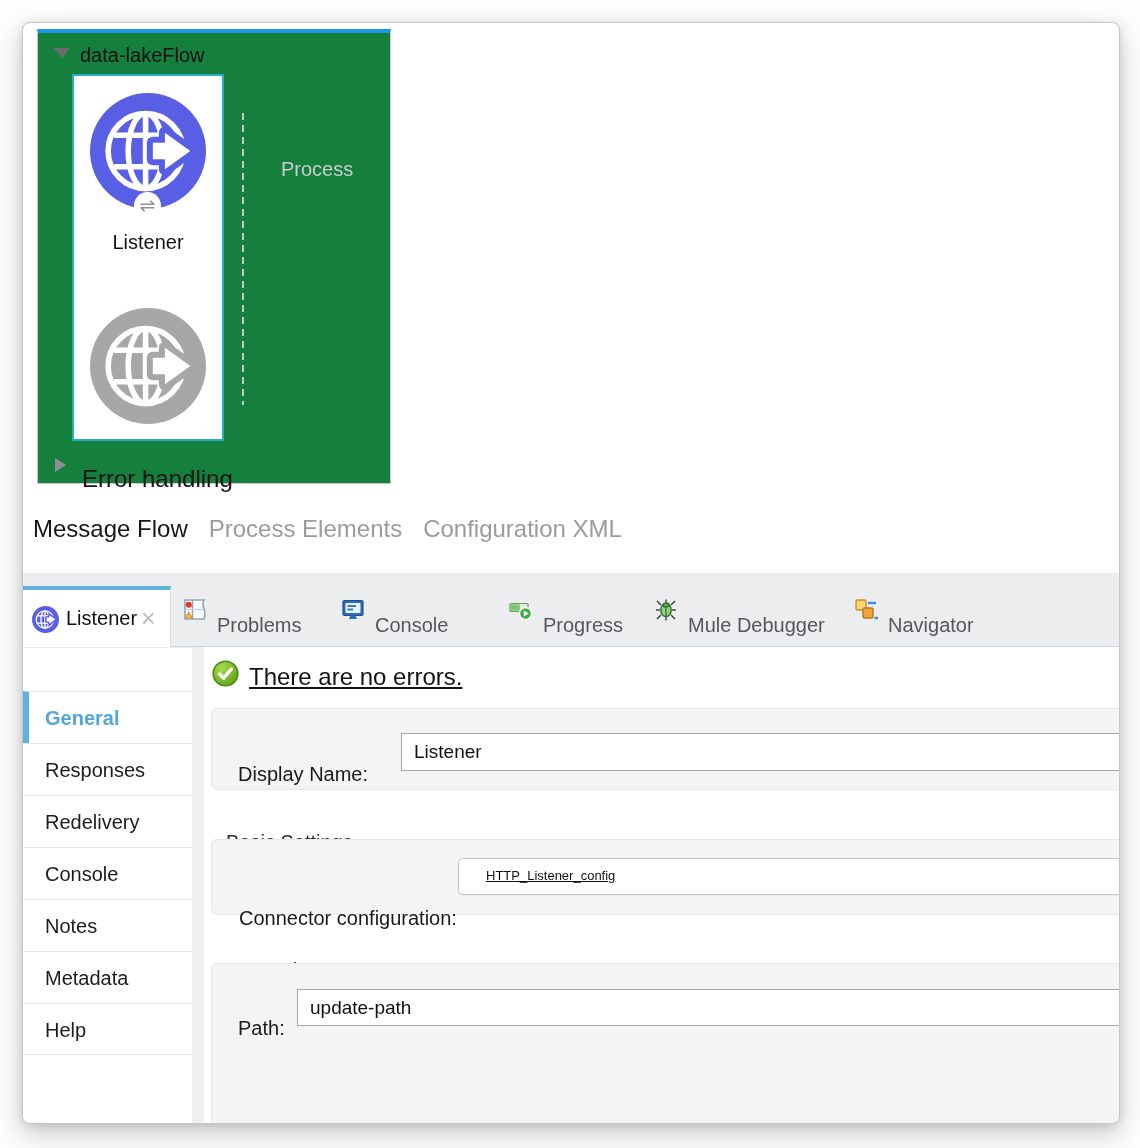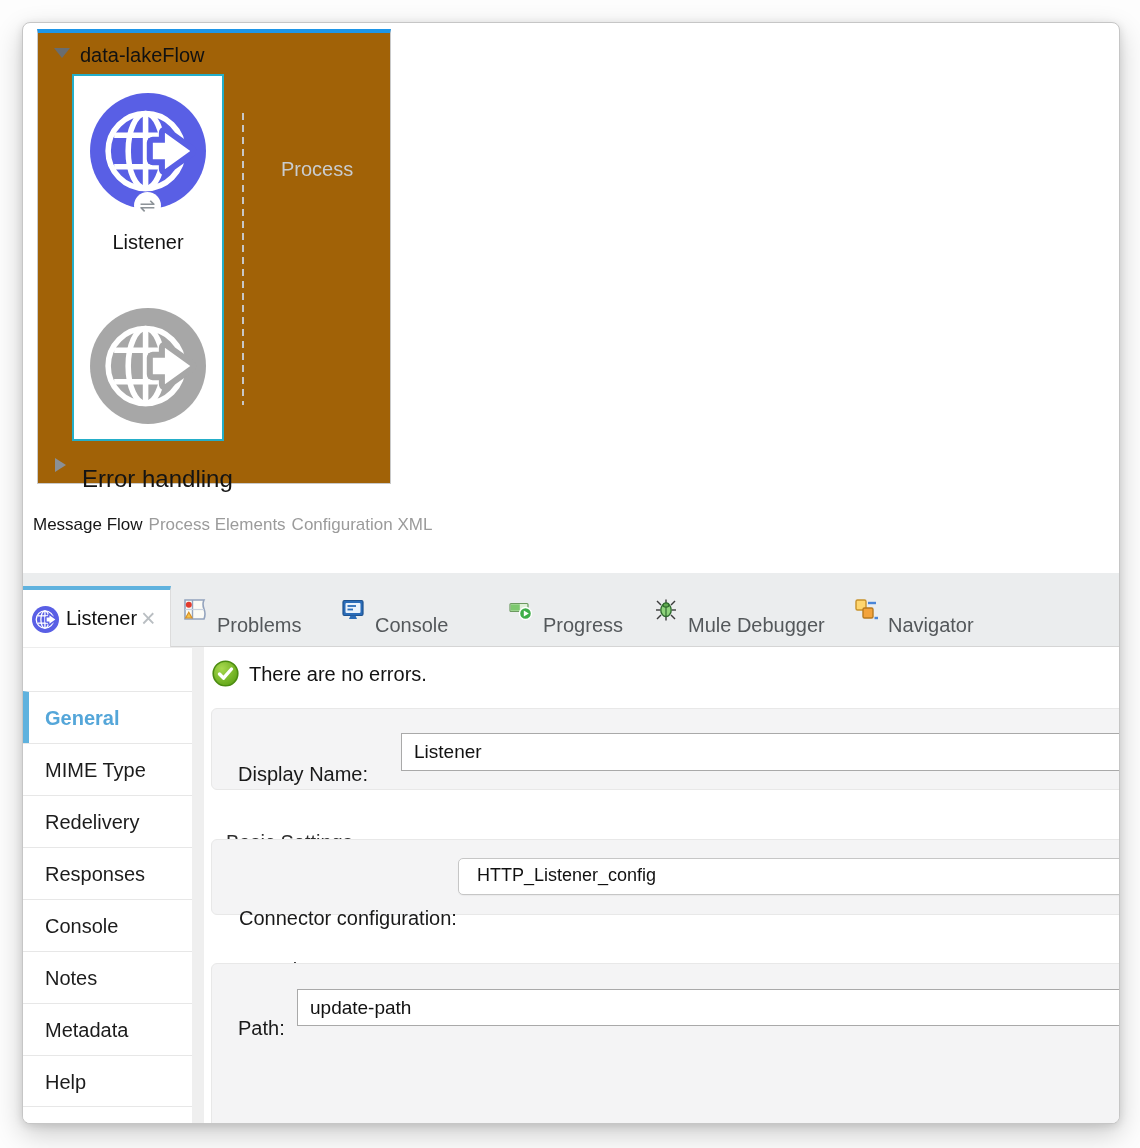--- a/index.html
+++ b/index.html
@@ -3,42 +3,42 @@
 <meta charset="utf-8">
 <style>
   html,body{margin:0;padding:0;width:1140px;height:1148px;background:#fdfdfd;
     font-family:"Liberation Sans","DejaVu Sans",sans-serif;color:#161616;}
   .card{position:absolute;left:22px;top:22px;width:1096px;height:1100px;background:#fff;
     border:1px solid #c6c6c6;border-radius:8px;overflow:hidden;
     box-shadow:0 10px 28px rgba(0,0,0,.20),0 2px 8px rgba(0,0,0,.12);}
   .abs{position:absolute;}
 
   
-  .flow-box{left:14px;top:6px;width:352px;height:450px;background:#a16207;
+  .flow-box{left:14px;top:6px;width:352px;height:450px;background:#15803d;
     border:1px solid #c9c9c9;border-top:4px solid #1E96E8;}
   .tri-down{width:0;height:0;border-left:8px solid transparent;border-right:8px solid transparent;
     border-top:10px solid #696d70;left:16px;top:15px;cursor:pointer;}
   .tri-right{width:0;height:0;border-top:7px solid transparent;border-bottom:7px solid transparent;
     border-left:11px solid #8a9096;left:17px;top:425px;cursor:pointer;}
   .flow-title{left:42px;top:11px;font-size:20px;color:#111;}
   .sel-box{left:34px;top:41px;width:148px;height:363px;border:2px solid #24AEC9;background:#fff;}
   .node{width:116px;height:116px;border-radius:50%;}
   .node-listener{left:16px;top:17px;background:#595FE5;}
   .node-ghost{left:16px;top:232px;background:#A7A7A7;}
   .node svg{width:100%;height:100%;display:block;}
   .badge{left:60px;top:116px;width:27px;height:27px;background:#fff;border-radius:50%;
     color:#8d9398;font-size:19px;line-height:27px;text-align:center;}
   .node-label{left:0;top:155px;width:100%;text-align:center;font-size:20px;color:#141414;}
   .dash-line{left:204px;top:80px;width:2px;height:292px;
     background:repeating-linear-gradient(to bottom,#c7c7c7 0 7px,transparent 7px 12px);}
   .process-label{left:243px;top:125px;font-size:20px;color:#c9cccf;}
   .errh-label{left:44px;top:432px;font-size:24px;color:#141414;}
 
   
-  .editor-tabs{left:10px;top:492px;display:flex;gap:6px;font-size:17px;}
+  .editor-tabs{left:10px;top:492px;display:flex;gap:21px;font-size:24px;}
   .editor-tab{color:#9b9b9b;cursor:pointer;}
   .editor-tab.active{color:#161616;font-weight:500;}
 
   
   .view-bar{left:0;top:550px;width:100%;height:74px;background:#ebedee;
     border-bottom:1px solid #d5d5d5;box-sizing:border-box;}
   .active-view-tab{left:0;top:13px;width:148px;height:63px;background:#fff;
     border-top:4px solid #5FB2DE;border-right:1px solid #dcdcdc;box-sizing:border-box;cursor:pointer;}
   .tab-node-icon{left:9px;top:16px;width:27px;height:27px;border-radius:50%;background:#595FE5;}
   .tab-node-icon svg{width:100%;height:100%;display:block;}
@@ -53,40 +53,40 @@
   
   .props-sidebar{left:0;top:624px;width:169px;bottom:0;background:#fff;border-top:1px solid #ededed;}
   .side-list{left:0;top:43px;width:100%;}
   .side-item{position:relative;height:52px;line-height:52px;padding-left:22px;font-size:20px;
     color:#1c1c1c;border-top:1px solid #e7e7e7;cursor:pointer;box-sizing:border-box;}
   .side-item:last-child{border-bottom:1px solid #e7e7e7;}
   .side-item.selected{color:#54A6D9;font-weight:bold;border-left:6px solid #5FB2DE;padding-left:16px;}
   .splitter{left:169px;top:624px;width:12px;bottom:0;background:#efefef;}
 
   .status-icon{left:189px;top:637px;width:27px;height:27px;}
-  .status-text{left:226px;top:640px;font-size:20px;color:#131313;}
+  .status-text{left:226px;top:640px;font-size:24px;color:#131313;text-decoration:underline;}
 
   .panel{left:188px;right:-8px;background:#f4f4f5;border:1px solid #e8e8e8;border-radius:6px;box-sizing:border-box;}
   .panel-display{top:685px;height:82px;}
   .panel-basic{top:816px;height:76px;}
   .panel-general{top:940px;bottom:-8px;}
   .fld-label{font-size:20px;color:#1a1a1a;}
   .lbl-display{left:215px;top:740px;}
   .lbl-connector{left:216px;top:864px;margin-top:20px;}
   .lbl-path{left:215px;top:994px;}
   .sec-title{font-size:20px;color:#2e2e2e;}
   .ttl-basic{left:203px;top:808px;}
   .ttl-general{left:203px;top:936px;}
   input.text-field{position:absolute;border:1px solid #a9a9a9;background:#fff;font-size:19px;
     font-family:"Liberation Sans","DejaVu Sans",sans-serif;color:#111;padding:0 12px;box-sizing:border-box;outline:none;}
   .inp-display{left:378px;top:710px;height:38px;right:-8px;}
   .inp-path{left:274px;top:966px;height:37px;right:-8px;border-color:#b9b9b9;}
   .select-box{left:435px;top:835px;height:35px;right:-8px;background:#fff;border:1px solid #c6c6c6;
-    border-radius:5px;font-size:18px;color:#111;line-height:33px;padding-left:18px;cursor:pointer;
-    box-shadow:0 1px 1px rgba(0,0,0,.04);}
+    border-radius:5px;font-size:13px;color:#111;line-height:33px;padding-left:27px;cursor:pointer;
+    box-shadow:0 1px 1px rgba(0,0,0,.04);text-decoration:underline;}
 </style>
 </head>
 <body>
 
 <svg width="0" height="0" style="position:absolute">
   <defs>
     <g id="globe-arrow">
       <circle cx="23" cy="24" r="15.5" fill="none" stroke="#fff" stroke-width="2.3"></circle>
       <ellipse cx="23" cy="24" rx="7.2" ry="15.5" fill="none" stroke="#fff" stroke-width="2.3"></ellipse>
       <line x1="23" y1="8.5" x2="23" y2="39.5" stroke="#fff" stroke-width="2.3"></line>
@@ -206,23 +206,22 @@
         <rect x="10" y="11" width="10" height="10" rx="1.5" fill="#f3a33b" stroke="#b97a1e" stroke-width="1.4"></rect>
         <line x1="21.5" y1="21" x2="25" y2="21" stroke="#4a86d8" stroke-width="2.4"></line>
       </svg>
       <span class="lbl">Navigator</span>
     </div>
   </div>
 
   <div class="abs props-sidebar">
     <div class="abs side-list">
       <div class="side-item selected">General</div>
-      <div class="side-item">MIME Type</div>
+      <div class="side-item">Responses</div>
       <div class="side-item">Redelivery</div>
-      <div class="side-item">Responses</div>
       <div class="side-item">Console</div>
       <div class="side-item">Notes</div>
       <div class="side-item">Metadata</div>
       <div class="side-item">Help</div>
     </div>
   </div>
   <div class="abs splitter"></div>
 
   <svg class="abs status-icon" viewBox="0 0 27 27">
     <circle cx="13.5" cy="13.5" r="12.3" fill="url(#chk-grad)" stroke="#4c8c12" stroke-width="1.6"></circle>

